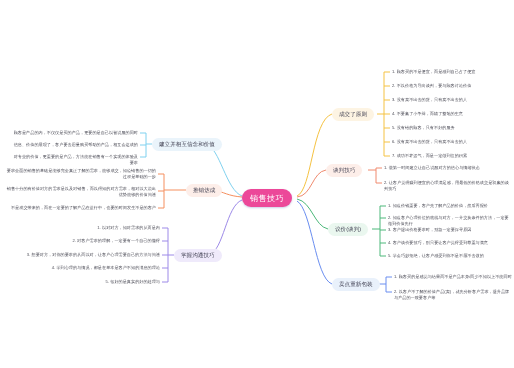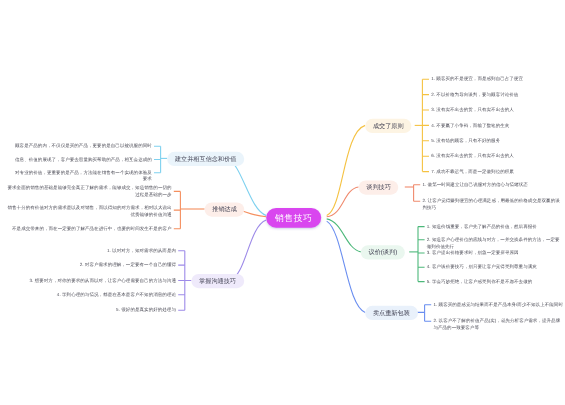--- a/index.html
+++ b/index.html
@@ -13,21 +13,21 @@
   svg.links{position:absolute;left:0;top:0;width:514px;height:368px;pointer-events:none;}
 
   .node{
     position:absolute;
     box-sizing:border-box;
     display:flex;align-items:center;justify-content:center;
     text-align:center;
     white-space:nowrap;
   }
   .root{
-    background:#d946ef;
+    background:#ec4899;
     color:#ffffff;
     border-radius:14px;
     font-size:8px;
     letter-spacing:.5px;
     padding:0 8px;
     height:18px;
     box-shadow:0 1px 2px rgba(60,60,160,.25);
   }
   .branch{
     border-radius:9px;

